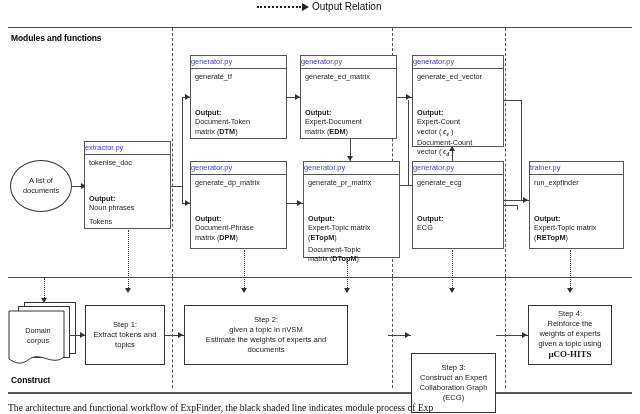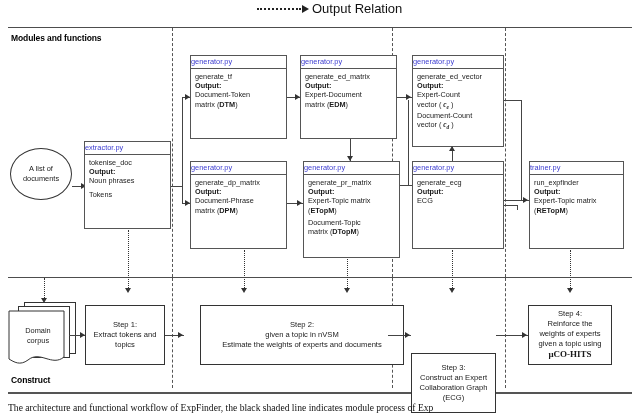--- a/index.html
+++ b/index.html
@@ -11,34 +11,34 @@
   #stage{position:absolute;left:0;top:0;width:640px;height:414px;}
   .hr{position:absolute;background:#4d4d4d;height:1px;left:8px;width:624px;}
 
   
   .vdash{position:absolute;width:0;border-left:1px dashed #555;}
 
   
   .legend{position:absolute;display:flex;align-items:center;gap:3px;}
   .legend-line{width:44px;height:0;border-top:2px dotted #222;}
   .legend-arrow{width:0;height:0;border-left:7px solid #222;border-top:4px solid transparent;border-bottom:4px solid transparent;margin-left:-2px;}
-  .legend-text{font-size:13px;color:#111;white-space:nowrap;}
+  .legend-text{font-size:10px;color:#111;white-space:nowrap;}
 
   
   .sect-label{position:absolute;font-size:8.5px;font-weight:bold;color:#000;letter-spacing:-0.1px;}
 
   
   .mod{position:absolute;border:1px solid #555;background:#fff;box-sizing:border-box;}
   .mod .hdr{
     border-bottom:1px solid #555;text-align:left;color:#3b3bd0;
     font-size:7.4px;padding:2px 0 2px;line-height:1.05;
   }
   .mod .body{padding:3px 3px 2px 4px;font-size:7.3px;line-height:1.28;color:#1b1b1b;}
   .mod .body .fn{white-space:nowrap;}
-  .mod .body .ol{font-weight:bold;}
+  .mod .body .ol{font-weight:bold;margin-top:27px;}
   .mod .body .ln{white-space:nowrap;}
   b.sym{font-weight:bold;}
   .vec{font-style:italic;font-weight:bold;font-family:"Liberation Serif","DejaVu Serif",serif;}
   .vec sub{font-style:italic;font-weight:bold;font-size:0.72em;}
 
   
   .proc{position:absolute;border:1px solid #333;background:#fff;box-sizing:border-box;
         display:flex;align-items:center;justify-content:center;text-align:center;
         font-size:7.6px;line-height:1.32;padding:2px;}
   .proc .muc{font-family:"Liberation Serif","DejaVu Serif",serif;font-weight:bold;font-size:9px;}
@@ -84,21 +84,21 @@
   <div class="vdash" style="left:172px;top:28px;height:249px;"></div>
   <div class="vdash" style="left:392px;top:28px;height:249px;"></div>
   <div class="vdash" style="left:505px;top:28px;height:249px;"></div>
   <div class="vdash" style="left:172px;top:278px;height:110px;"></div>
   <div class="vdash" style="left:392px;top:278px;height:110px;"></div>
   <div class="vdash" style="left:505px;top:278px;height:110px;"></div>
 
   <div class="sect-label" style="left:11px;top:33px;">Modules and functions</div>
   <div class="sect-label" style="left:11px;top:375px;">Construct</div>
 
-  <div class="circ" style="left:10px;top:148px;width:62px;height:52px;align-items:center;">
+  <div class="circ" style="left:10px;top:160px;width:62px;height:52px;align-items:center;">
     <div>
       <div>A list of</div>
       <div>documents</div>
     </div>
   </div>
 
   <div class="ln-h" style="left:72px;top:186px;width:10px;"></div>
   <div class="arw-r" style="left:81px;top:183px;"></div>
 
   <div class="mod" style="left:84px;top:141px;width:87px;height:88px;">
@@ -250,21 +250,21 @@
   <div class="arw-r" style="left:80px;top:332px;"></div>
 
   <div class="proc" style="left:85px;top:305px;width:80px;height:60px;text-align:center;">
     <div>
       <div>Step 1:</div>
       <div>Extract tokens and</div>
       <div>topics</div>
     </div>
   </div>
 
-  <div class="proc" style="left:200px;top:305px;width:204px;height:60px;">
+  <div class="proc" style="left:184px;top:305px;width:164px;height:60px;">
     <div>
       <div>Step 2:</div>
       <div>given a topic in nVSM</div>
       <div>Estimate the weights of experts and documents</div>
     </div>
   </div>
 
   <div class="proc" style="left:411px;top:305px;width:85px;height:60px;margin-top:48px;">
     <div>
       <div>Step 3:</div>

